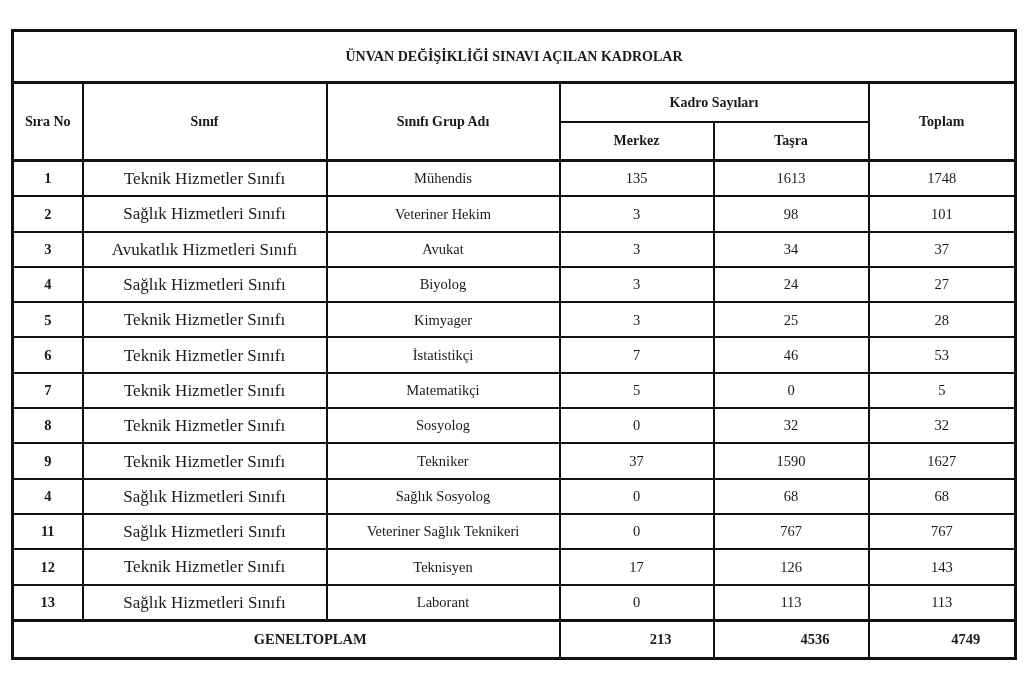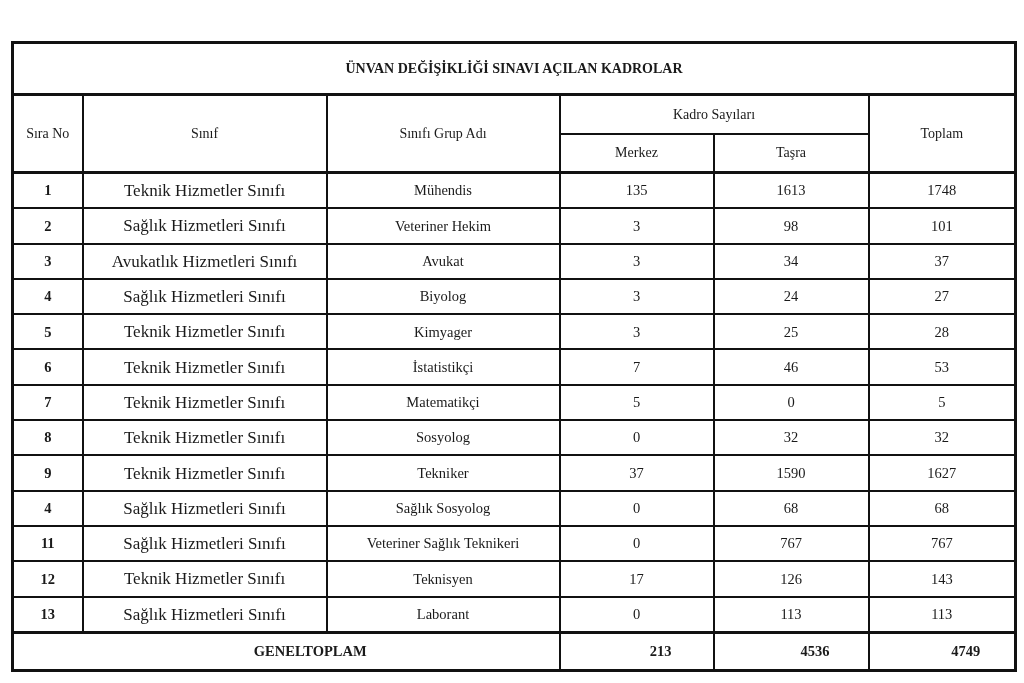--- a/index.html
+++ b/index.html
@@ -1,23 +1,23 @@
 <!DOCTYPE html>
 <html><head>
 <meta charset="utf-8">
 <style>
   html, body { margin:0; padding:0; background:#ffffff; }
   body { width:1024px; height:683px; position:relative; overflow:hidden;
          font-family:"Liberation Serif","DejaVu Serif",serif; color:#1a1a1a; }
-  table.kadro { position:absolute; left:11px; top:41px; width:1003px;
+  table.kadro { position:absolute; left:11px; top:29px; width:1003px;
         border-collapse:collapse; table-layout:fixed; border:3px solid #111; }
   table.kadro td { border:2px solid #111; text-align:center; vertical-align:middle;
         padding:0; font-size:14px; line-height:1; }
   .title-cell { height:49px; font-weight:bold; font-size:15px; }
-  .hdr { font-weight:normal; font-size:14.5px; }
+  .hdr { font-weight:bold; font-size:14.5px; }
   .hdr-top { height:37px; }
   .hdr-sub { height:36px; }
   tr.data td { height:33.3px; font-size:14.5px; }
   tr.data td.no { font-weight:bold; }
   tr.data td.sinif { font-size:17px; }
   tr.total td { height:35px; font-weight:bold; font-size:14.5px;padding-left:48px; }
   table.kadro tr.title-row td { border-bottom-width:3px; }
   table.kadro tr.hdr-row-2 td, table.kadro tr.hdr-row-1 td.rowspan2 { border-bottom-width:3px; }
   table.kadro tr.total td { border-top-width:3px; }
 </style>

